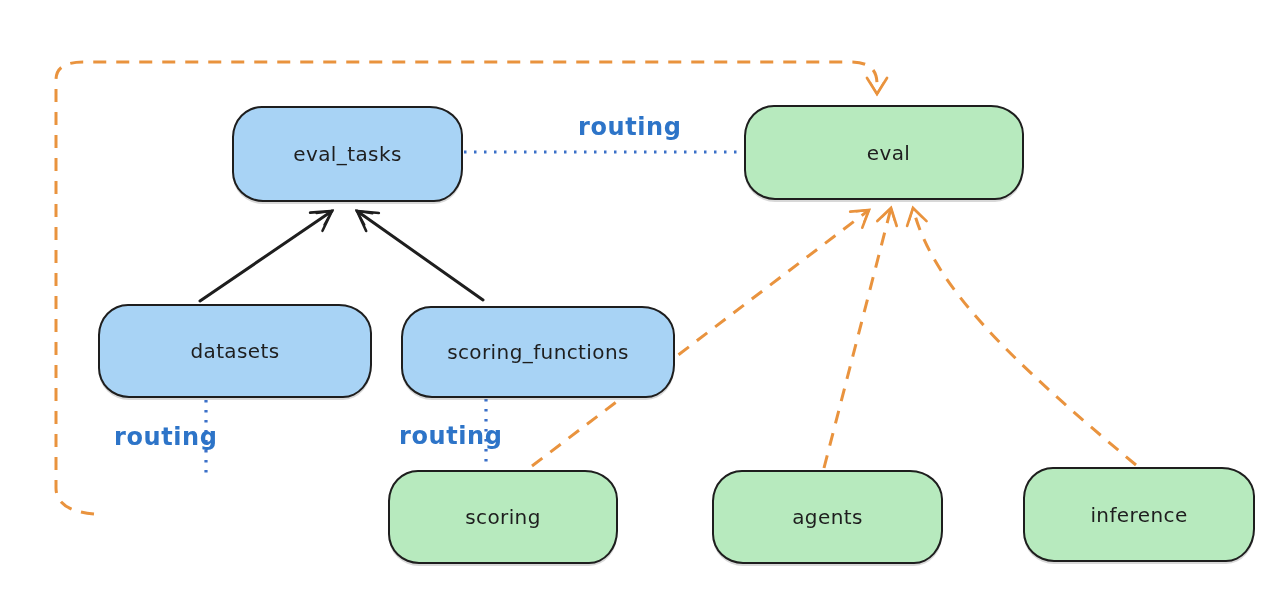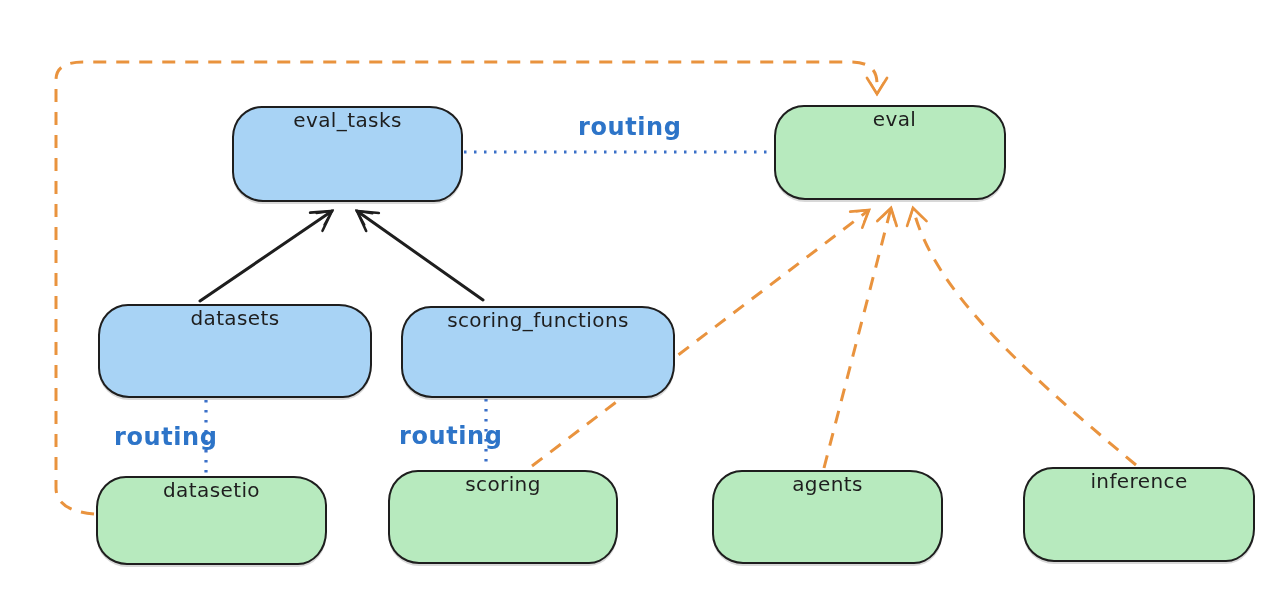--- a/index.html
+++ b/index.html
@@ -31,20 +31,21 @@
     width: 1280px;
     height: 596px;
   }
   .edge-black { stroke: var(--black-arrow); stroke-width: 3; fill: none; stroke-linecap: round; }
   .edge-blue  { stroke: var(--routing-line); stroke-width: 3.2; fill: none; stroke-dasharray: 2.5 7.5; }
   .edge-orange{ stroke: var(--orange-arrow); stroke-width: 3; fill: none; stroke-dasharray: 13 10; }
   .node {
     position: absolute;
     border: 2.6px solid var(--node-border);
     display: flex;
+    align-items: center;
     justify-content: center;
     font-size: 20px;
     letter-spacing: 0.4px;
     color: var(--node-text);
     border-radius: 30px 33px 29px 31px / 31px 29px 33px 30px;
     box-shadow: 0 2.5px 0 -0.5px rgba(125,125,125,0.30);
     box-sizing: border-box;
   }
   .node.blue  { background: var(--blue-fill); }
   .node.green { background: var(--green-fill); }
@@ -83,35 +84,32 @@
     <path class="edge-orange" d="M532,466 L869,210" marker-end="url(#mArrowOrange)"></path>
     <path class="edge-orange" d="M824,468 L891,208" marker-end="url(#mArrowOrange)"></path>
     <path class="edge-orange" d="M1136,465 C1010,360 932,285 913,208" marker-end="url(#mArrowOrange)"></path>
     <path class="edge-orange" d="M94,514 C72,512 56,505 56,488 L56,80 C56,67 66,62 84,62 L850,62 C870,62 877,70 877,84 L877,94" marker-end="url(#mArrowOrange)"></path>
   </svg>
 
   <div class="node blue" style="left:232px; top:106px; width:231px; height:96px;">
     <span>eval_tasks</span>
   </div>
 
-  <div class="node green" style="left:774px; top:105px; width:232px; height:95px;padding-left:9px;">
+  <div class="node green" style="left:744px; top:105px; width:280px; height:95px;padding-left:9px;">
     <span>eval</span>
   </div>
 
   <div class="node blue" style="left:98px; top:304px; width:274px; height:94px;">
     <span>datasets</span>
   </div>
 
   <div class="node blue" style="left:401px; top:306px; width:274px; height:92px;">
     <span>scoring_functions</span>
   </div>
 
-  <div class="node green" style="left:96px; top:476px; width:231px; height:89px;">
-    <span>datasetio</span>
-  </div>
 
   <div class="node green" style="left:388px; top:470px; width:230px; height:94px;">
     <span>scoring</span>
   </div>
 
   <div class="node green" style="left:712px; top:470px; width:231px; height:94px;">
     <span>agents</span>
   </div>
 
   <div class="node green" style="left:1023px; top:467px; width:232px; height:95px;">

